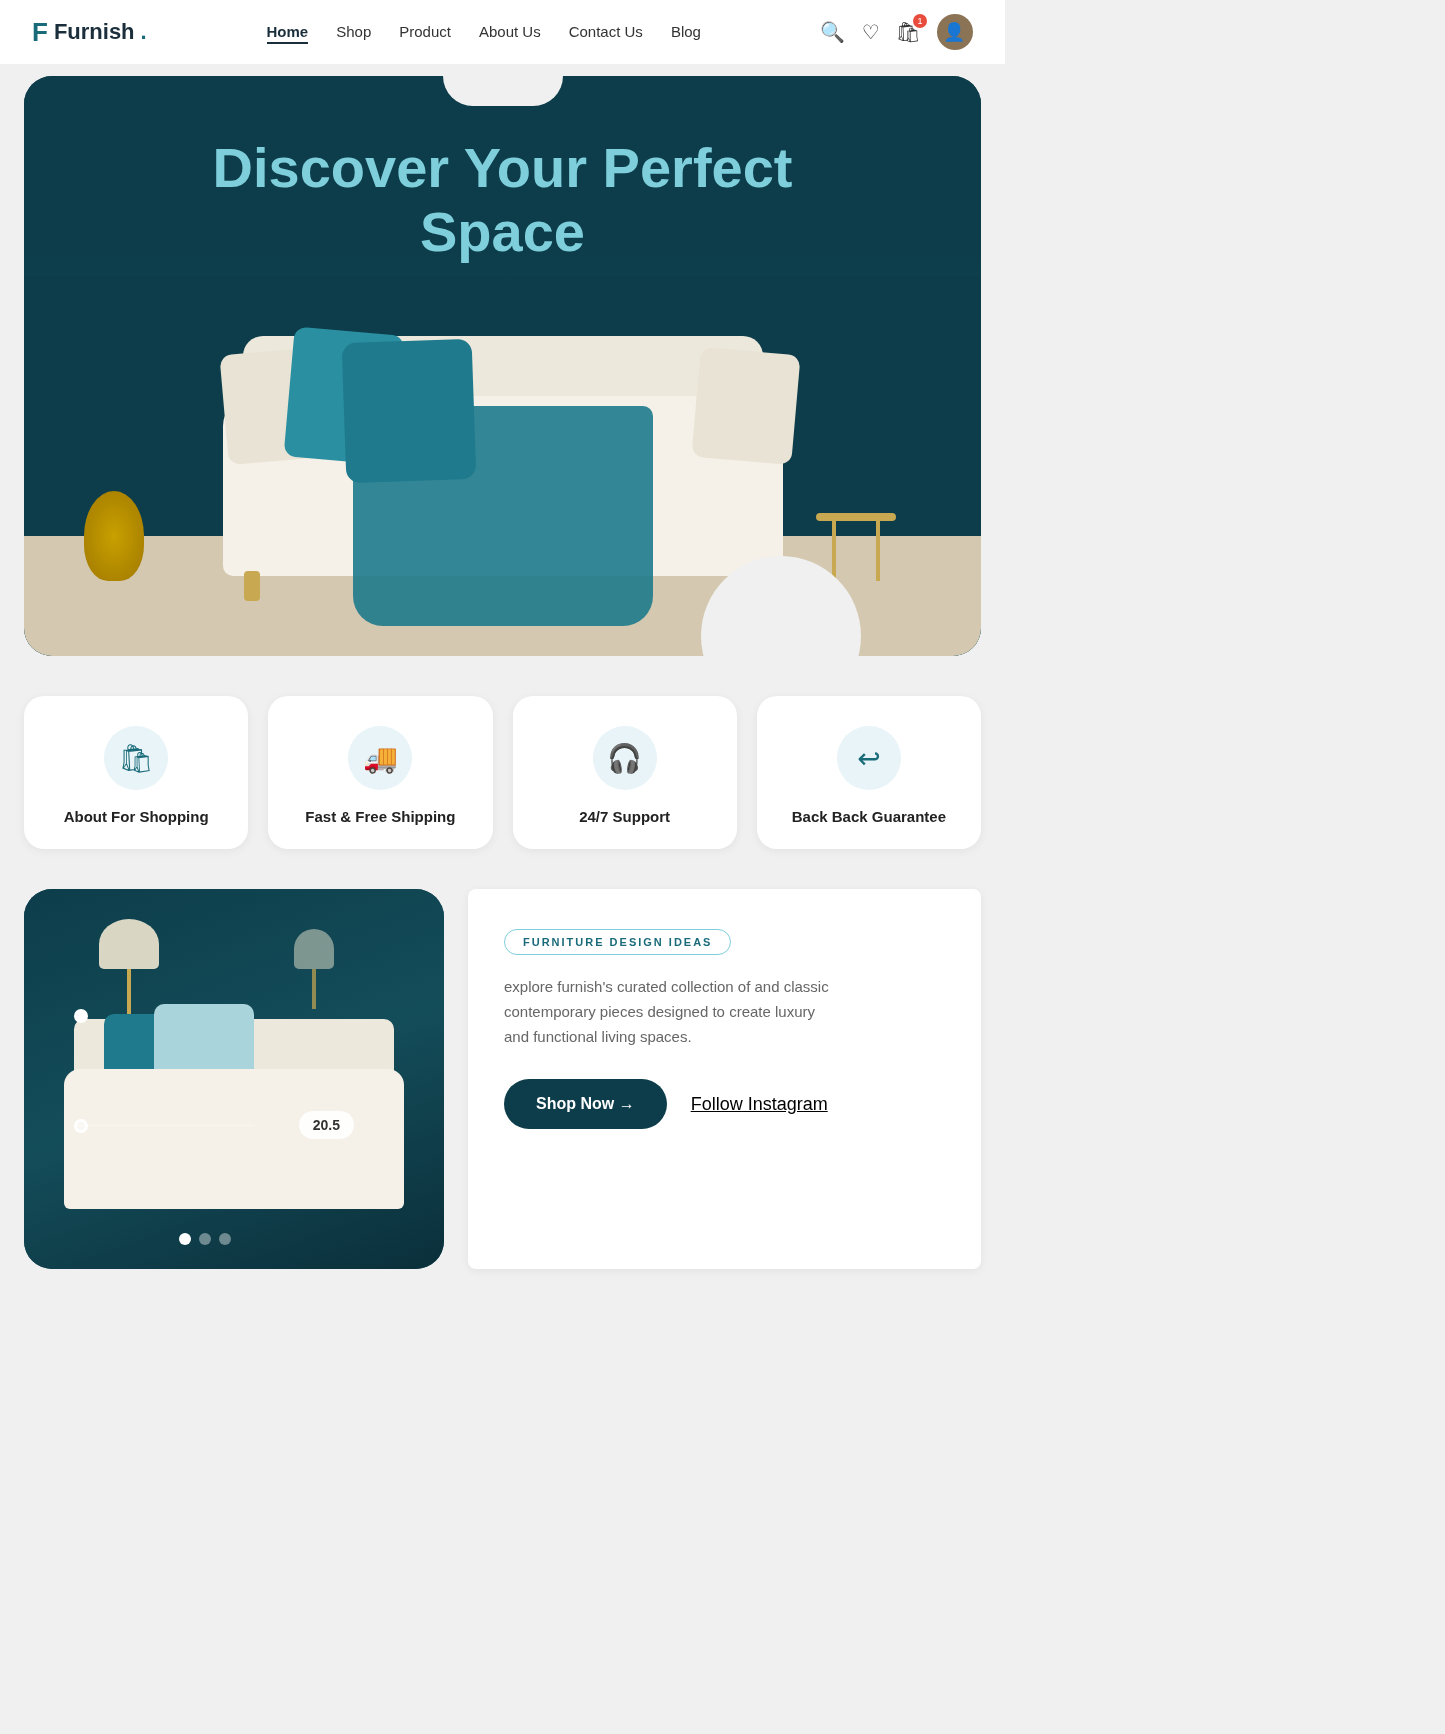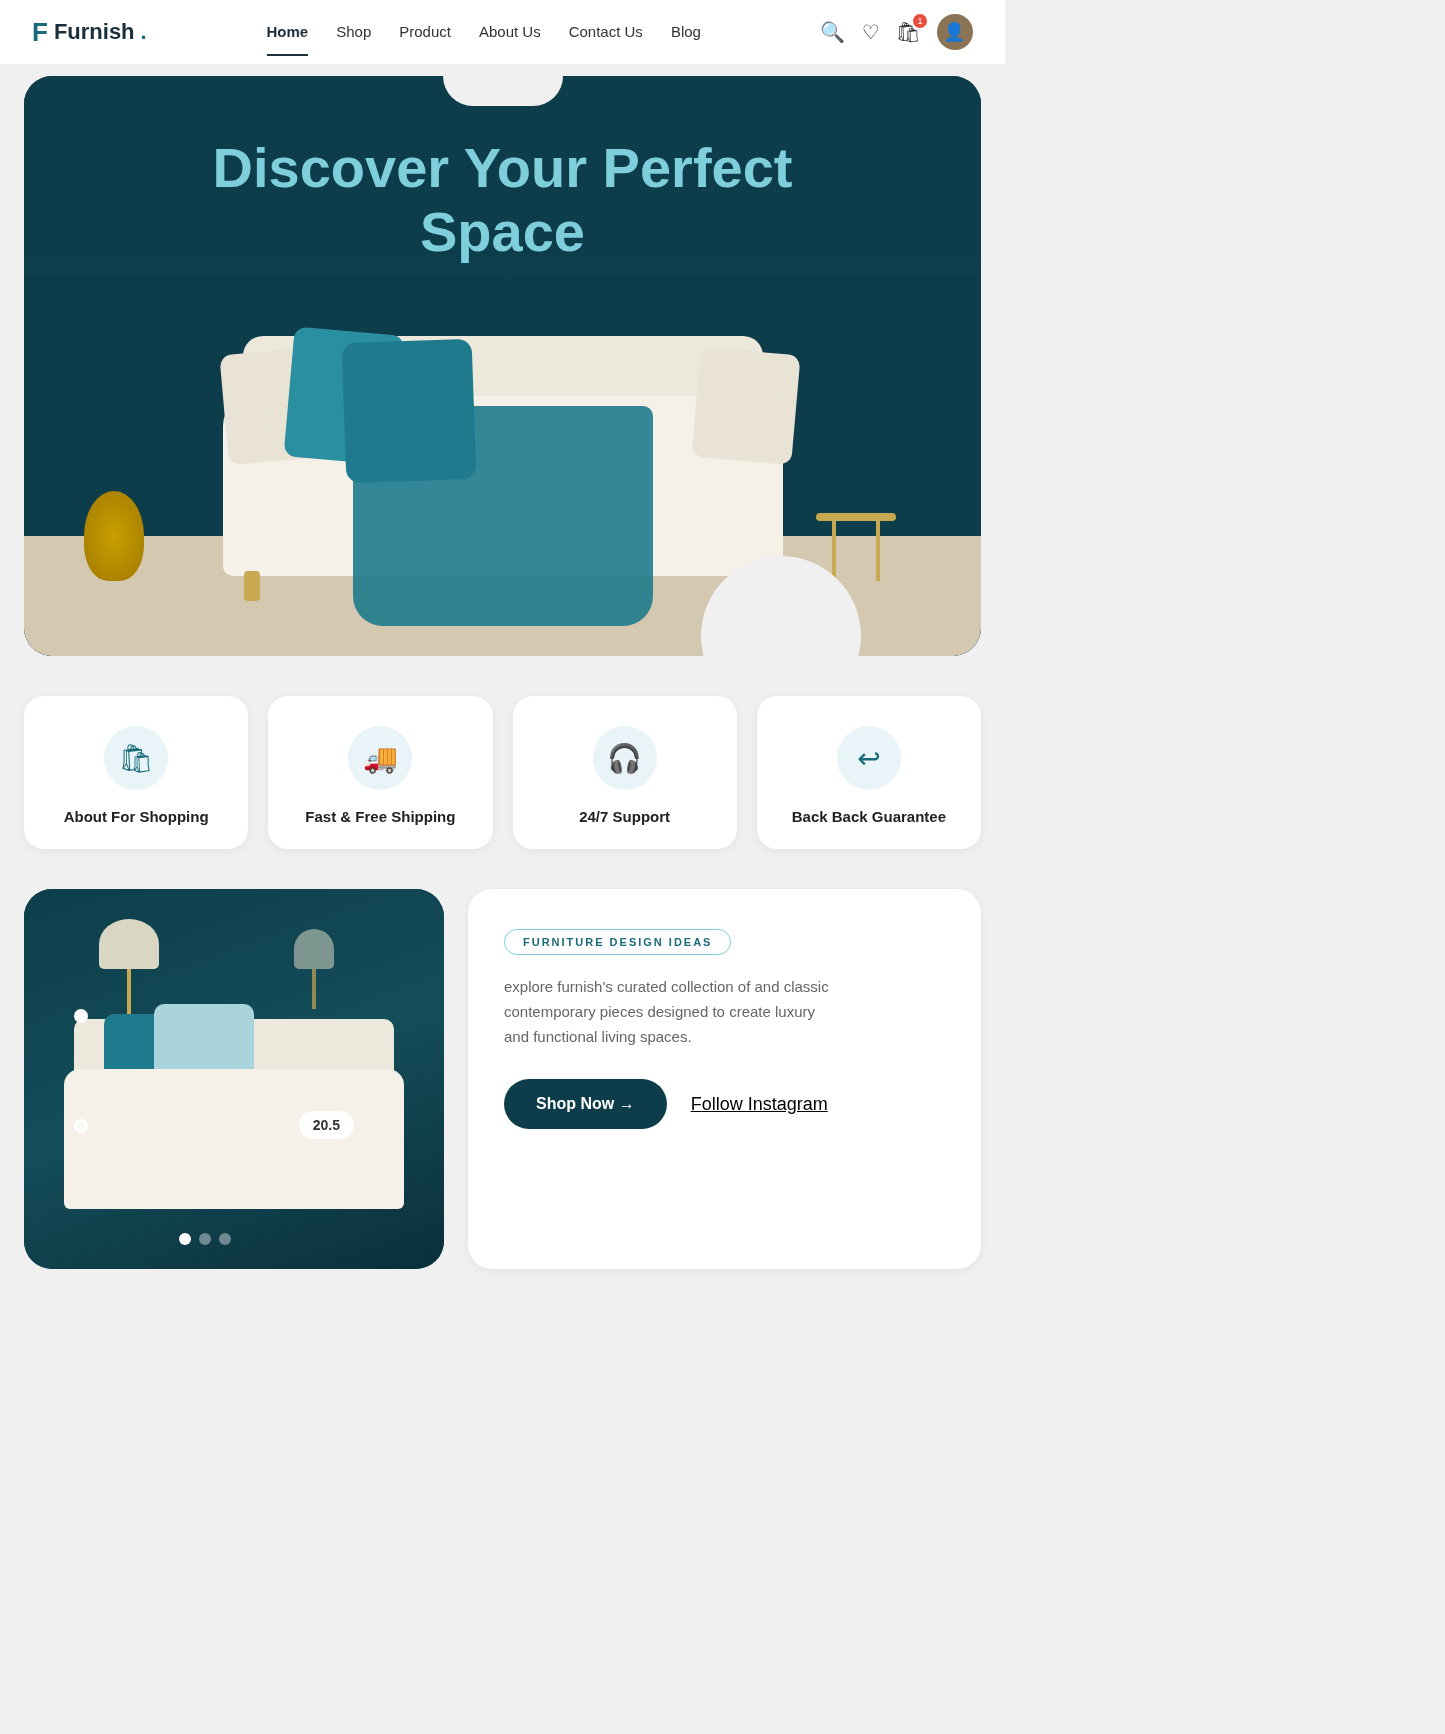--- a/index.html
+++ b/index.html
@@ -47,21 +47,21 @@
     .nav-links li a {
       text-decoration: none;
       color: #333;
       font-size: 15px;
       font-weight: 500;
     }
     .nav-links li a.active {
       color: #1a2e3b;
       font-weight: 700;
       border-bottom: 2px solid #1a2e3b;
-      padding-bottom: 14px;
+      padding-bottom: 2px;
     }
     .nav-actions {
       display: flex;
       align-items: center;
       gap: 16px;
     }
     .nav-icon {
       font-size: 20px;
       color: #333;
       cursor: pointer;
@@ -478,21 +478,21 @@
     }
     .slider-nav-dot.active { background: #fff; }
     .slider-nav-1 { bottom: 24px; left: 155px; }
     .slider-nav-2 { bottom: 24px; left: 175px; }
     .slider-nav-3 { bottom: 24px; left: 195px; }
 
     
     .content-card {
       flex: 1;
       background: #fff;
-      border-radius: 24px;
+      border-radius: 8px;
       padding: 40px 36px;
       display: flex;
       flex-direction: column;
       gap: 20px;
       box-shadow: 0 2px 10px rgba(0,0,0,0.06);
     }
     .content-tag {
       display: inline-block;
       border: 1.5px solid #7ecfdb;
       color: #1a6b7a;

